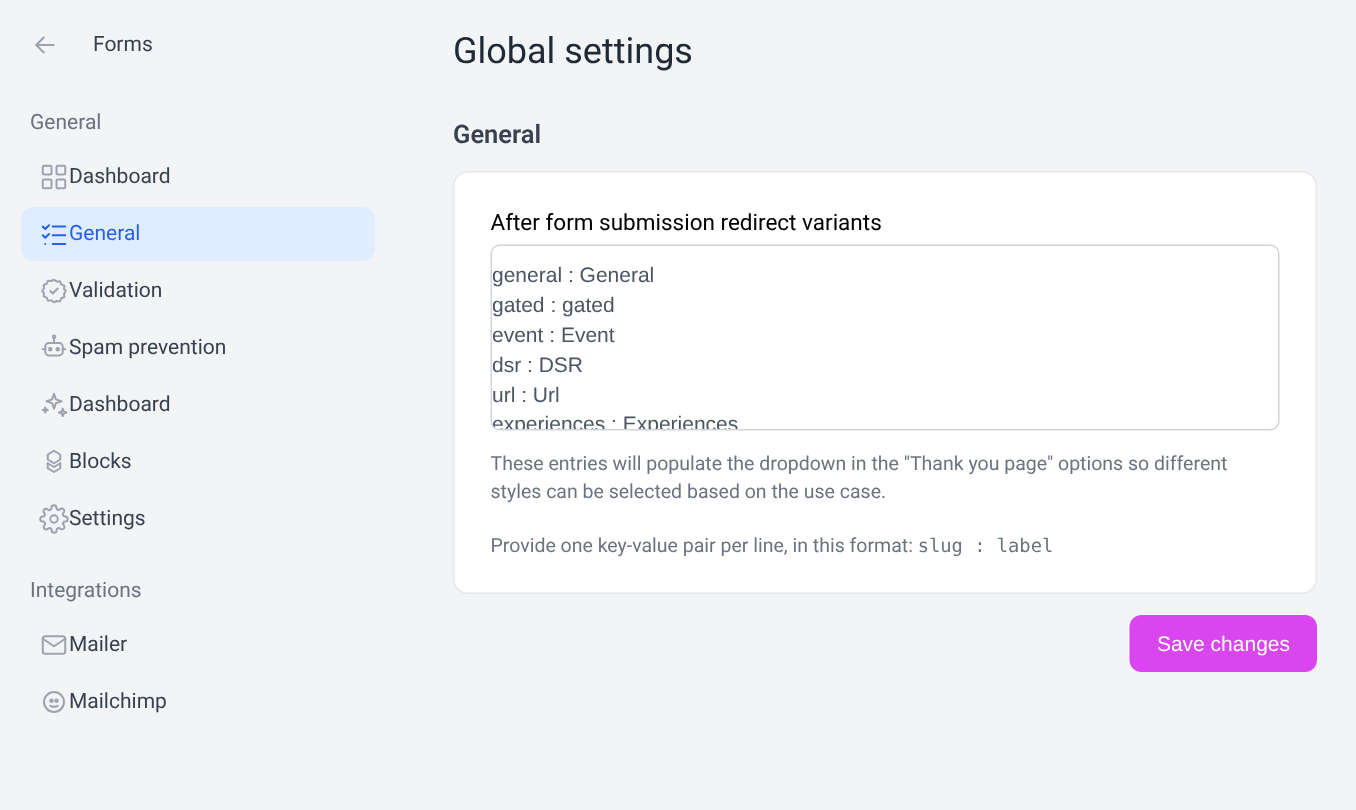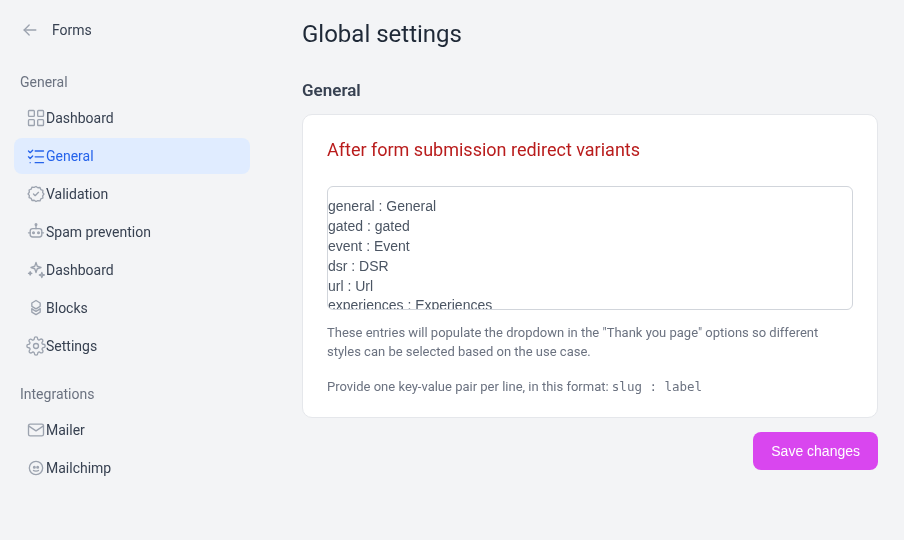--- a/index.html
+++ b/index.html
@@ -11,21 +11,21 @@
     color: #111827;
     overflow: hidden;
   }
   .layout { display: flex; width: 100%; height: 100%; }
   .sidebar {
     width: 264px;
     padding: 14px 14px 14px 14px;
     flex-shrink: 0;
   }
   .back-row {
-    display: flex; align-items: center; gap: 12px;
+    display: flex; align-items: center; gap: 22px;
     padding: 6px 6px 6px 6px;
     margin-bottom: 24px;
     cursor: pointer;
   }
   .back-row span.label {
     font-size: 14px;
     color: #374151;
   }
   .section-header {
     font-size: 14px;
@@ -73,23 +73,23 @@
     font-weight: 600;
     color: #374151;
   }
   .card {
     background: #ffffff;
     border: 1px solid #e5e7eb;
     border-radius: 10px;
     padding: 24px 24px 20px 24px;
   }
   .field-label {
-    font-size: 18px;
-    color: #b91c1c;
-    margin-bottom: 26px;
+    font-size: 15px;
+    color: #000000;
+    margin-bottom: 6px;
   }
   textarea.variants {
     width: 100%;
     height: 124px;
     border: 1px solid #d1d5db;
     border-radius: 6px;
     padding: 10px 0;
     font-family: Liberation Sans, sans-serif;
     font-size: 14px;
     line-height: 1.42;

